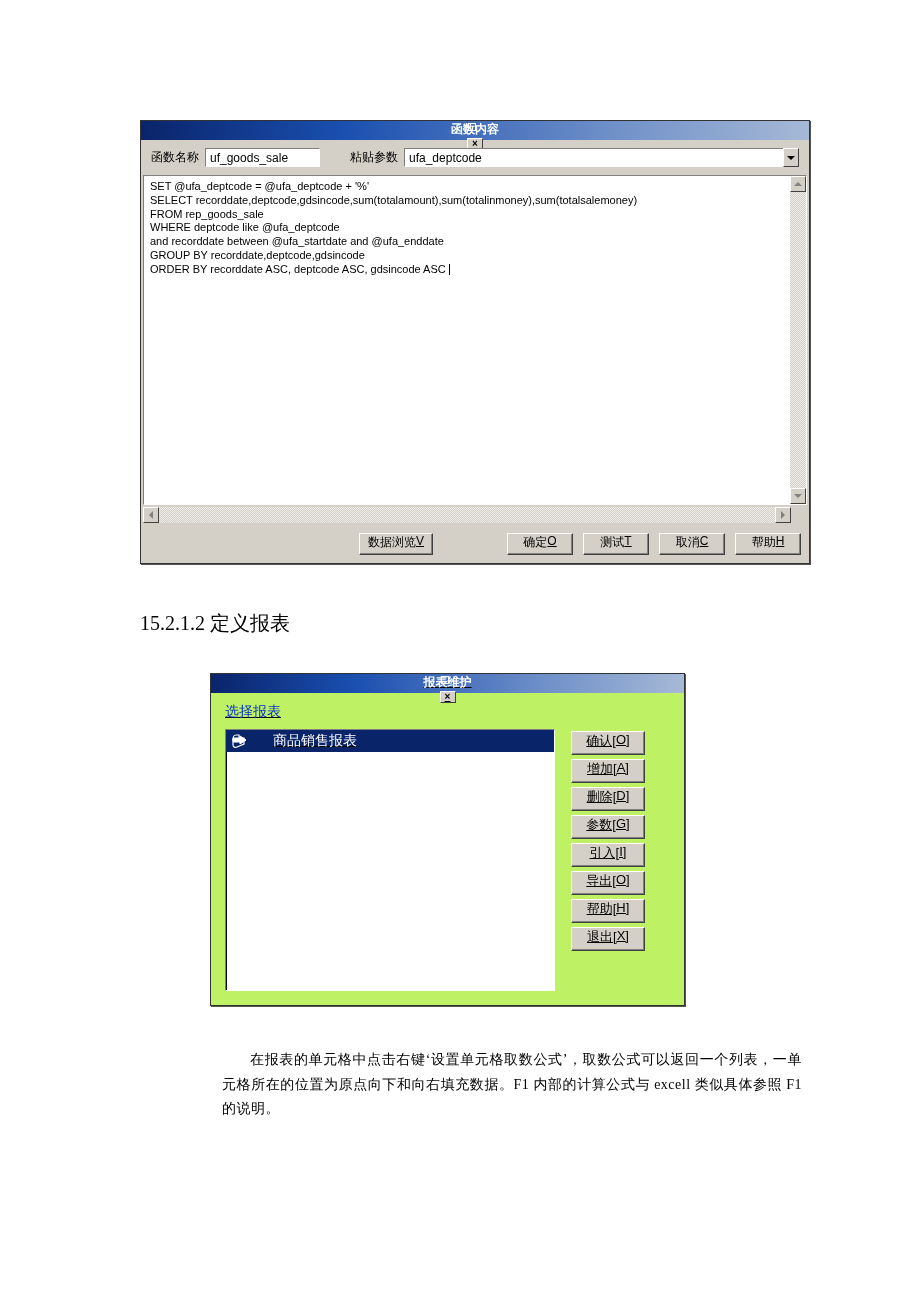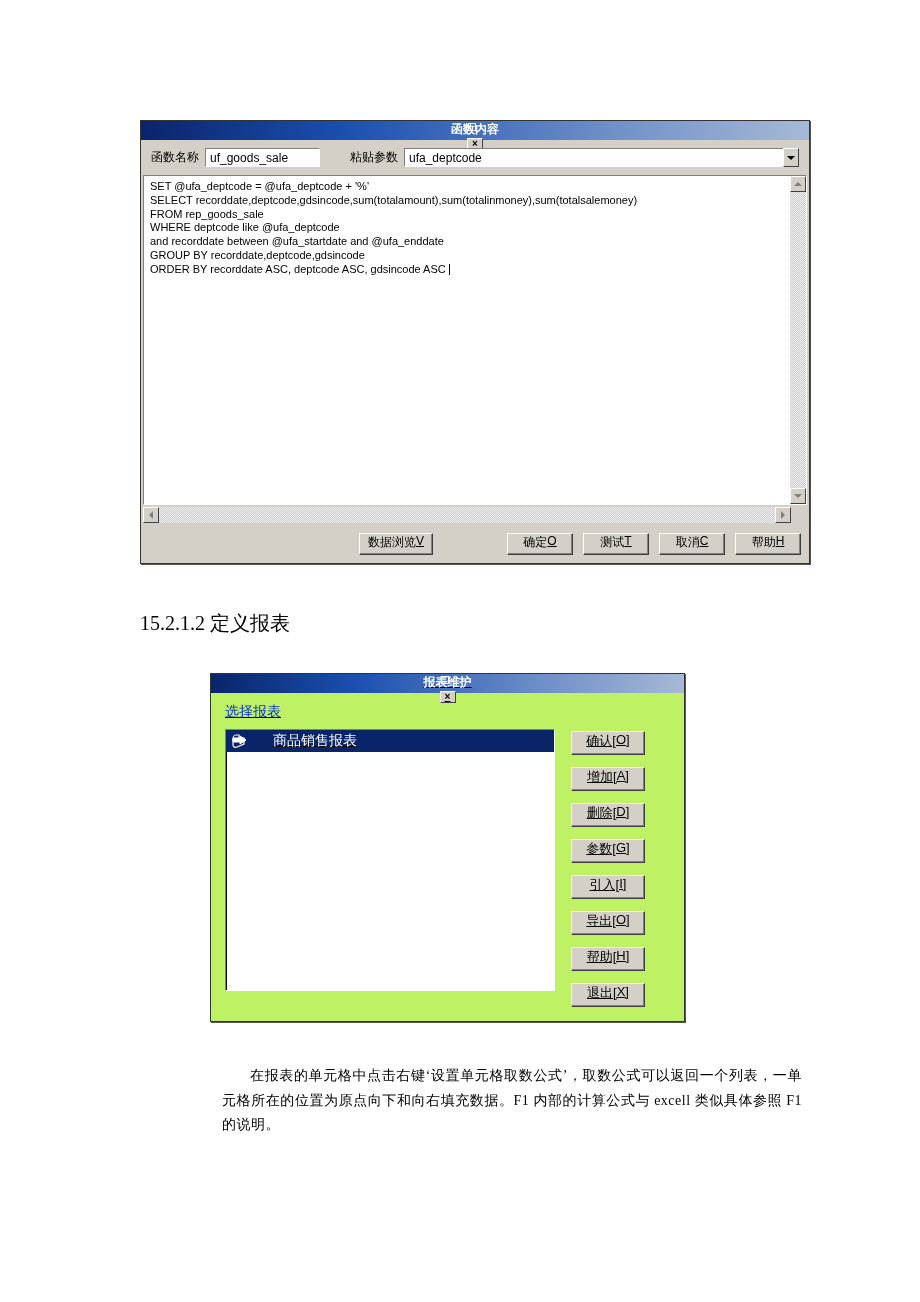--- a/index.html
+++ b/index.html
@@ -270,21 +270,21 @@
   .hand-icon {
     width: 20px; height: 18px;
     display: inline-block;
     position: relative;
   }
   .hand-icon svg { width: 20px; height: 18px; }
 
   .btn-col {
     display: flex;
     flex-direction: column;
-    gap: 12px;
+    gap: 4px;
     padding-top: 2px;
   }
   .btn-col .win-btn {
     min-width: 74px;
     height: 24px;
     font-size: 13px;
   }
 
   
   .body-para {

